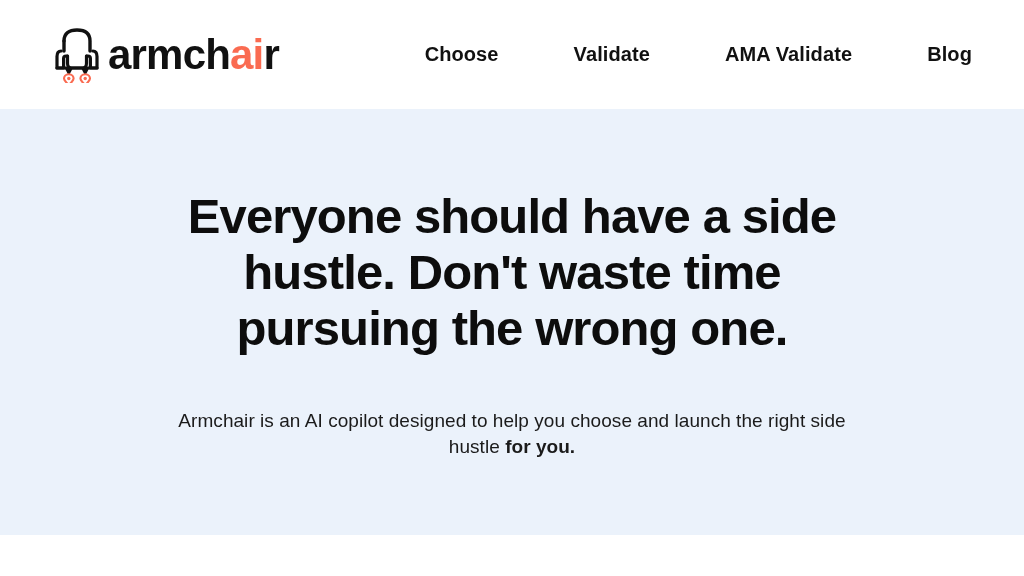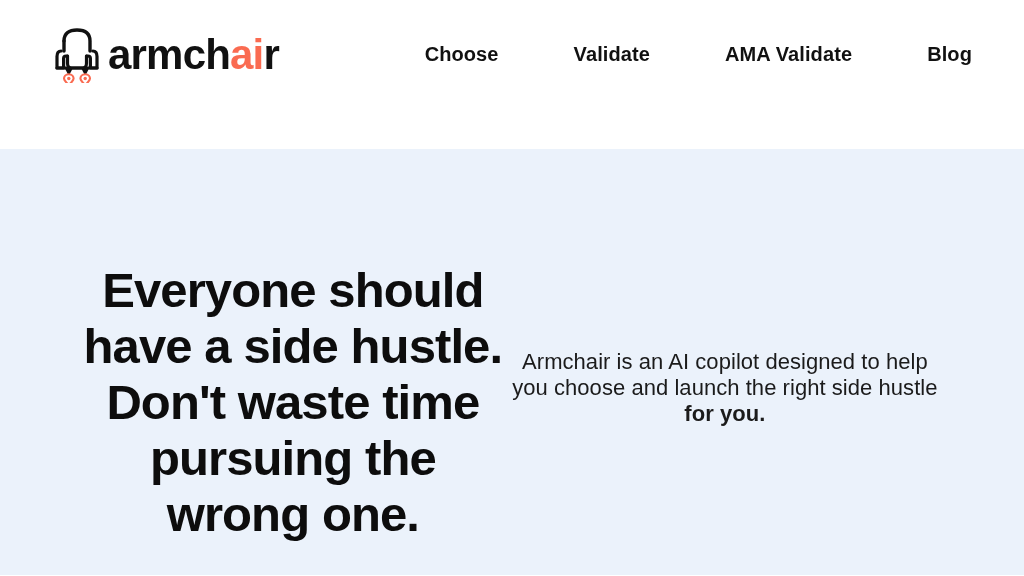--- a/index.html
+++ b/index.html
@@ -17,21 +17,20 @@
     -webkit-font-smoothing: antialiased;
   }
 
   .page {
     width: 1024px;
     height: 576px;
     position: relative;
     display: flex;
     flex-direction: column;
     background: #ffffff;
-    gap: 40px;
   }
 
   
   .site-header {
     height: 109px;
     min-height: 109px;
     background: #ffffff;
     display: flex;
     align-items: center;
     padding: 0 52px 0 54px;
@@ -83,41 +82,41 @@
     margin-left: 75px;
   }
   .nav-link:first-child { margin-left: 0; }
 
   
   .hero {
     background: #EBF2FB;
     height: 426px;
     min-height: 426px;
     display: flex;
-    flex-direction: row;
+    flex-direction: column;
     align-items: center;
     padding: 0 80px;
   }
 
   .hero-title {
     margin-top: 79px;
     width: 680px;
     text-align: center;
     font-size: 49px;
     line-height: 56px;
     font-weight: 700;
     letter-spacing: -0.9px;
     color: #0d0d0d;
   }
 
   .hero-sub {
     margin-top: 52px;
     width: 700px;
     text-align: center;
-    font-size: 22px;
+    font-size: 19px;
     line-height: 26px;
     font-weight: 400;
     color: #1b1b1b;
     letter-spacing: 0.05px;
   }
 
   .hero-sub .strong { font-weight: 700; }
 
   .page-foot {
     flex: 1 1 auto;

